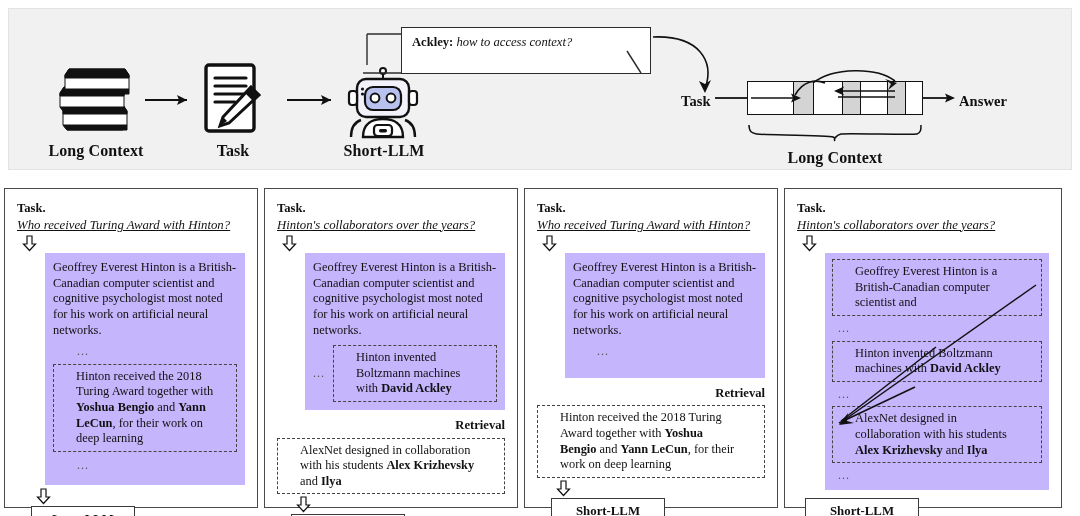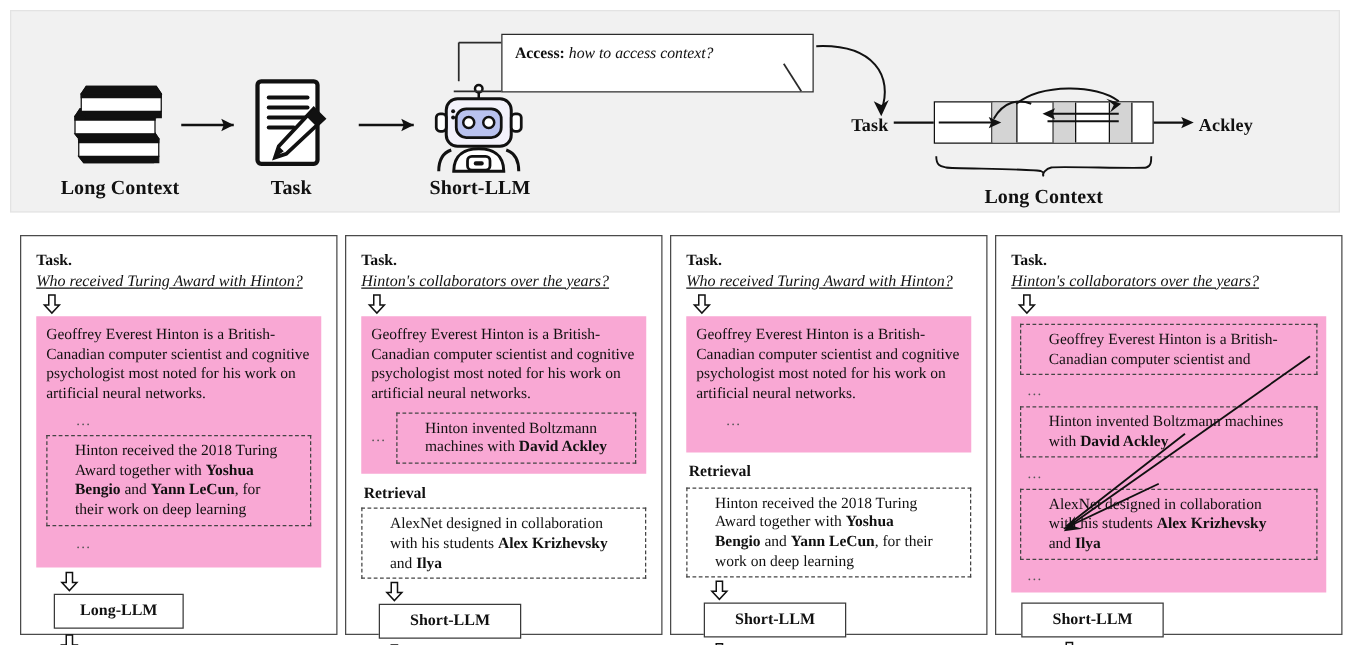--- a/index.html
+++ b/index.html
@@ -52,52 +52,52 @@
     position:absolute; left:738px; top:72px; height:34px; width:176px;
     border:1.6px solid #111; display:flex; background:#fff;
   }
   .cell { flex:1 1 auto; border-right:1.4px solid #111; }
   .cell:last-child { border-right:none; }
   .cell.grey { background:#d4d4d4; }
   .lbl-longcontext2 { position:absolute; left:738px; top:140px; width:176px; text-align:center; }
 
   
   .panels {
-    position:absolute; left:16px; top:188px;
+    position:absolute; left:4px; top:188px;
     width:1064px; height:320px;
     display:flex; gap:6px;
   }
   .panel {
     background:#fff; border:1.4px solid #4a4a4a;
     padding:12px 12px 10px 12px;
     position:relative;
     font-size:12.4px; line-height:15.6px; color:#111;
   }
   .p1 { width:254px; } .p2 { width:254px; } .p3 { width:254px; } .p4 { width:278px; }
 
   .task-hd { font-weight:bold; font-size:12.6px; margin:0 0 1px 0; }
   .task-q  { text-decoration:underline; font-size:12.8px; margin:0 0 2px 0; display:inline-block;font-style:italic; }
 
   .arrow-dn {
     width:13px; height:15px; display:block; margin:1px 0 2px 6px;
   }
 
   .ctx {
-    background:#f9a8d4; padding:7px 8px 8px 8px; position:relative;
+    background:#c4b5fd; padding:7px 8px 8px 8px; position:relative;margin-left:28px;
   }
   .ctx p { margin:0; }
   .dots { color:#555; letter-spacing:1px; font-size:12px; margin:6px 0 4px 18px; display:block;}
   .dots.ind { margin-left:24px; }
 
   .dash {
     border:1.2px dashed #444; padding:4px 22px; background:transparent;
   }
   .dash.inpanel { background:#fff; }
 
-  .retrieval-hd { font-weight:bold; font-size:12.6px; margin:8px 0 4px 2px; }
+  .retrieval-hd { font-weight:bold; font-size:12.6px; margin:8px 0 4px 2px;text-align:right; }
 
   .llmbox {
     border:1.6px solid #3a3a3a; background:#fff;
     text-align:center; font-weight:bold; font-size:12.8px;
     padding:5px 0; width:104px; margin-left:14px;
   }
   .llmbox.wide { width:114px; }
 
   .answer { font-size:12.4px; margin-top:4px; }
   .answer b { font-weight:bold; }
@@ -175,21 +175,21 @@
         <path d="M70 70 C70 60 66 55 60 53" fill="none" stroke="#111" stroke-width="2.4"></path>
       </svg>
     </div>
 
     <div class="b-label lbl-longcontext">Long Context</div>
     <div class="b-label lbl-task">Task</div>
     <div class="b-label lbl-shortllm">Short-LLM</div>
 
     <div class="callout">
       <div>
-        <b>Access:</b><i> how to access context?</i>
+        <b>Ackley:</b><i> how to access context?</i>
       </div>
     </div>
 
     <svg class="ovl">
       <line x1="392" y1="25" x2="358" y2="25" stroke="#2b2b2b" stroke-width="1.4"></line>
       <line x1="358" y1="25" x2="358" y2="56" stroke="#2b2b2b" stroke-width="1.4"></line>
       <line x1="392" y1="64" x2="354" y2="64" stroke="#2b2b2b" stroke-width="1.4"></line>
       <line x1="632" y1="64" x2="618" y2="42" stroke="#2b2b2b" stroke-width="1.4"></line>
       <path d="M644 28 C690 26 706 52 696 80" fill="none" stroke="#111" stroke-width="1.6"></path>
       <path d="M696 84 L690 72 L696 75 L702 71 Z" fill="#111"></path>
@@ -223,21 +223,21 @@
       <path d="M825 82 L835 77.5 L833 82 L835 86.5 Z" fill="#111"></path>
       <line x1="886" y1="88" x2="829" y2="88" stroke="#111" stroke-width="1.5"></line>
 
       <line x1="914" y1="89" x2="942" y2="89" stroke="#111" stroke-width="1.8"></line>
       <path d="M946 89 L936 84.5 L938 89 L936 93.5 Z" fill="#111"></path>
 
       <path d="M740 116 C740 124 744 124 748 125 C752 126 820 126 824 128 C828 130 824 130 826 132
                C824 130 828 126 832 125 C836 124 904 126 908 125 C912 124 912 120 912 116" fill="none" stroke="#111" stroke-width="1.5"></path>
     </svg>
 
-    <div class="b-label lbl-answer">Ackley</div>
+    <div class="b-label lbl-answer">Answer</div>
     <div class="b-label lbl-longcontext2">Long Context</div>
   </div>
 
   <div class="panels">
 
     <div class="panel p1">
       <div class="task-hd">Task.</div>
       <div class="task-q">Who received Turing Award with Hinton?</div>
       <svg class="arrow-dn" viewBox="0 0 13 15">
         <path d="M4 0 L9 0 L9 8 L12.5 8 L6.5 14.5 L0.5 8 L4 8 Z" fill="#fff" stroke="#111" stroke-width="1.2"></path>

